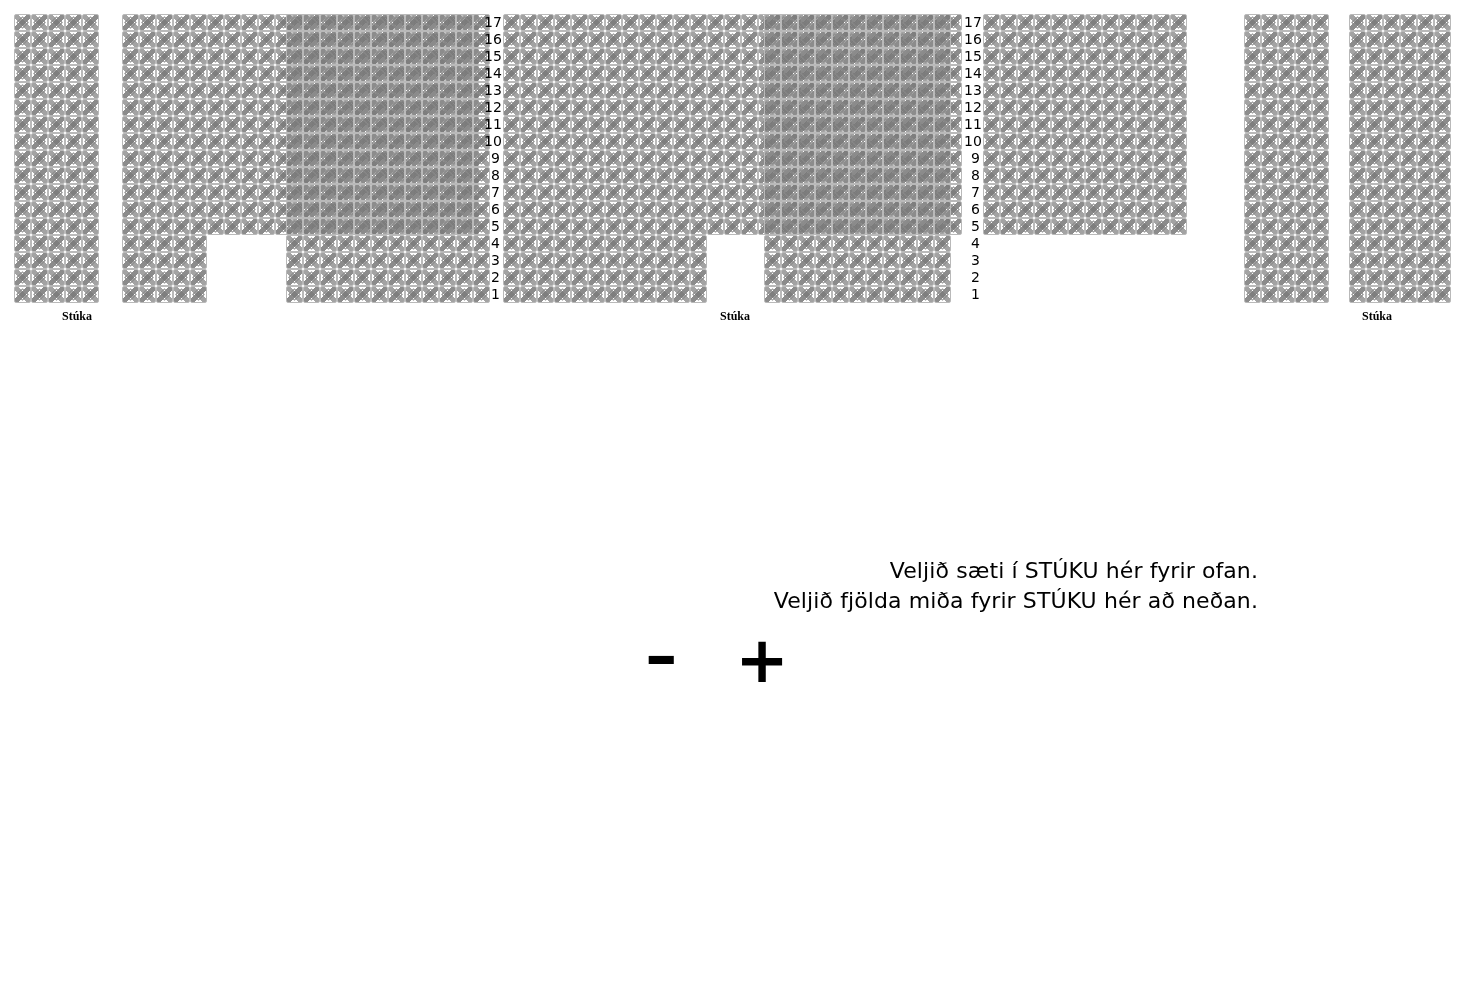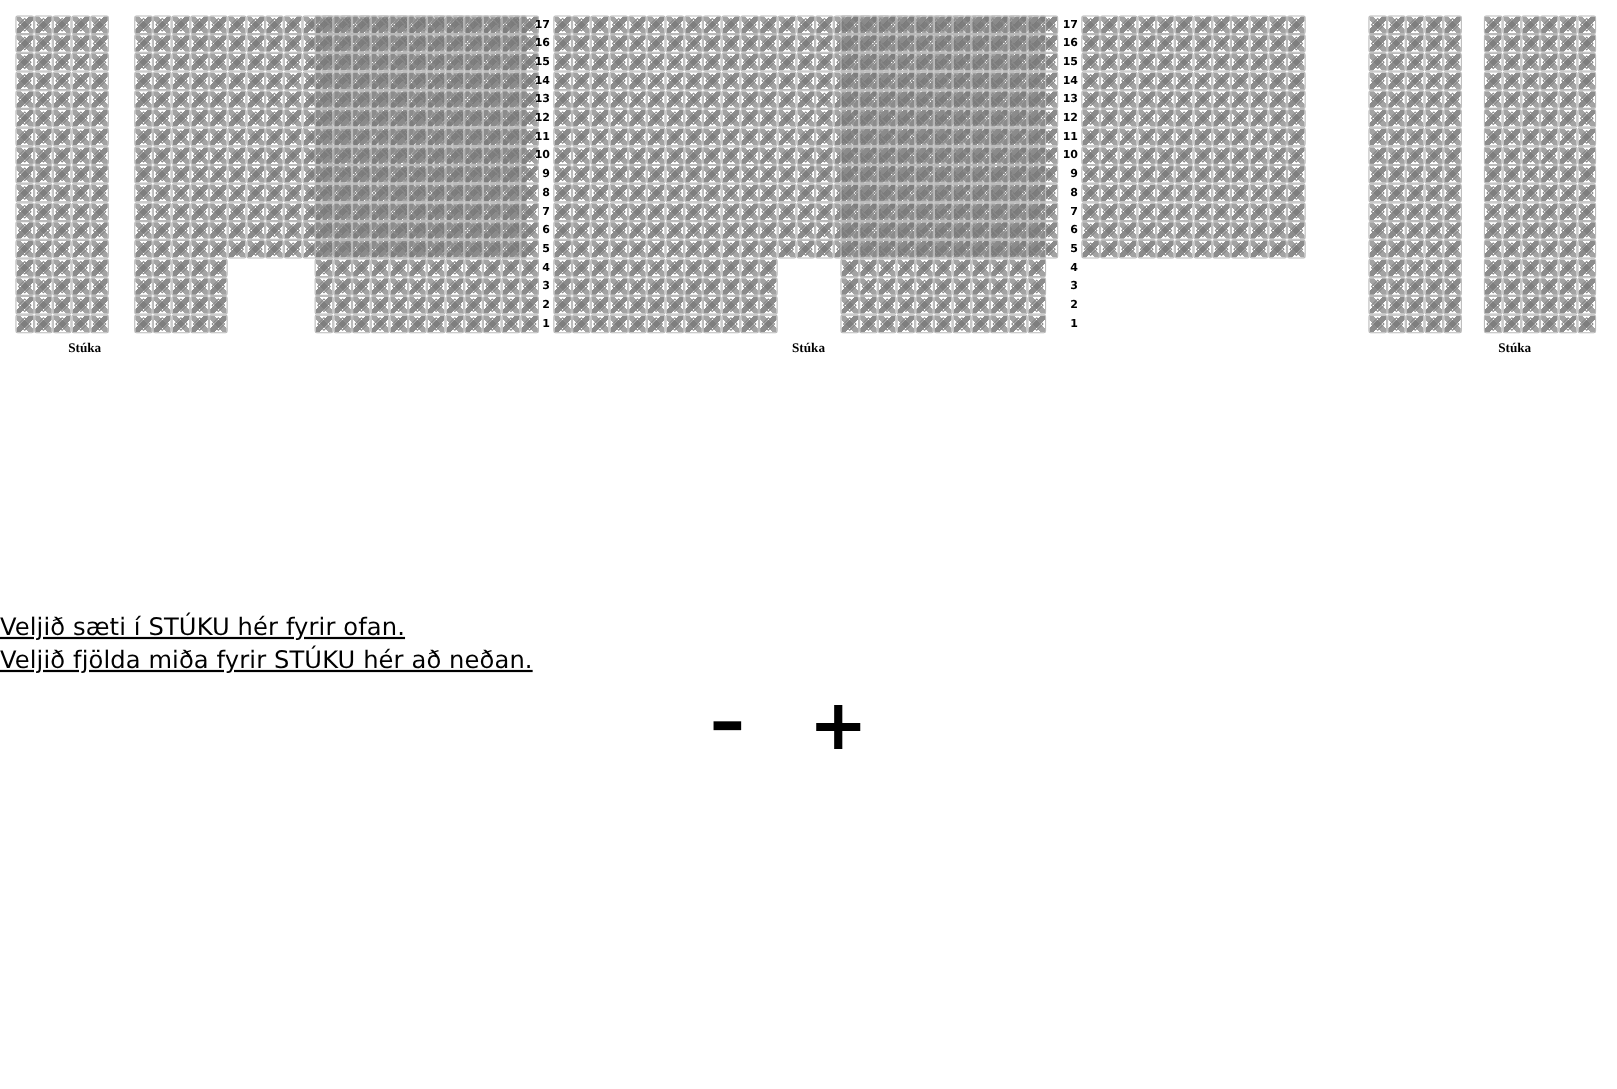--- a/index.html
+++ b/index.html
@@ -74,42 +74,41 @@
 
   .row-numbers {
     position: absolute;
     top: 14px;
     width: 16px;
     text-align: right;
   }
   .row-number {
     height: 17px;
     line-height: 17px;
-    font-size: 10px;
-    font-weight: bold;
+    font-size: 14px;
+    font-weight: normal;
     font-family: "DejaVu Sans", sans-serif;
   }
 
   .stuka-label {
     position: absolute;
     font-size: 12px;
     font-weight: bold;
     font-family: Liberation Serif, serif;
     white-space: nowrap;
   }
 
   
   .instructions {
     position: absolute;
     left: 0;
     top: 556px;
     width: 1258px;
-    text-align: left;
+    text-align: right;
     line-height: 30px;
-    text-decoration: underline;
   }
   .instructions .line {
     font-size: 22px;
     font-family: "DejaVu Sans", sans-serif;
     color: #000;
     letter-spacing: 0.1px;
   }
 
   
   .stepper {

